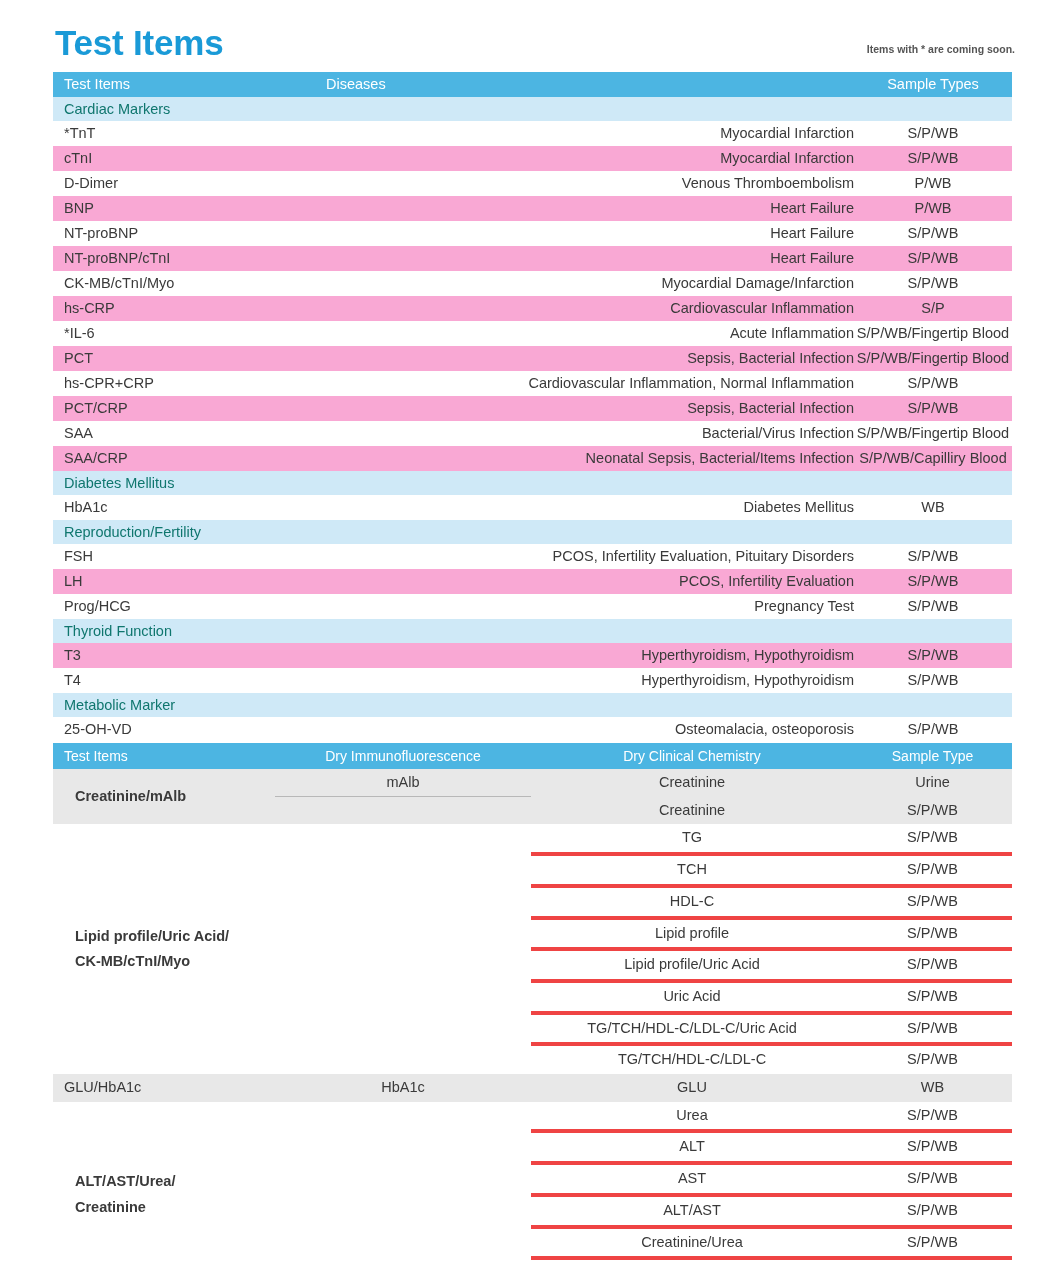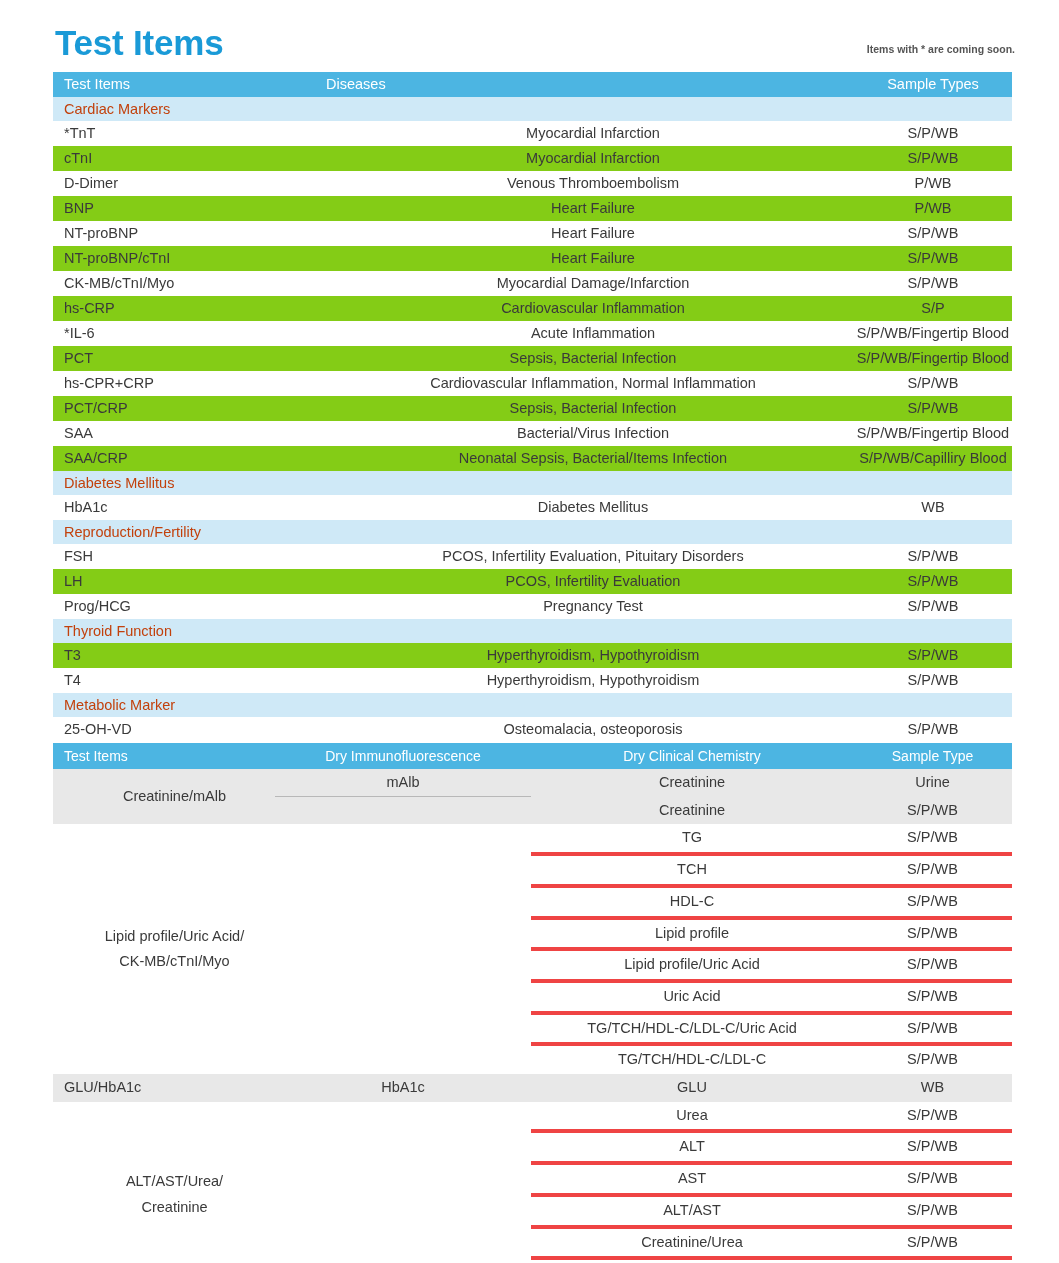--- a/index.html
+++ b/index.html
@@ -77,34 +77,34 @@
   
   .t1-c1 { width: 273px; }
   .t1-c2 { width: 528px; }
   .t1-c3 { width: 158px; }
 
   .sec-row td {
     background: #cfe9f7;
     height: 24px;
     line-height: 24px;
     font-size: 14.5px;
-    color: #c2410c;
+    color: #0f766e;
   }
   .sec-row td.c1 { padding-left: 11px; }
 
   .data-row td {
     height: 25px;
     line-height: 25px;
     font-size: 14.5px;
     color: #3a3a3a;
     background: #ffffff;
   }
-  .data-row.alt td { background: #84cc16; }
+  .data-row.alt td { background: #f9a8d4; }
   .data-row td.c1 { padding-left: 11px; text-align: left; }
-  .data-row td.c2 { padding-left: 6px; text-align: center; margin-left: 48px; }
+  .data-row td.c2 { padding-left: 6px; text-align: right; margin-left: 48px; }
   .data-row td.c3 { text-align: center; }
 
   
   .tbl2 {
     width: 959px;
     margin: 0 0 0 53px;
     border-collapse: collapse;
     table-layout: fixed;
     margin-top: 1px;
   }
@@ -134,23 +134,24 @@
 
   .band-gray { background: #e8e8e8; }
   .band-white { background: #ffffff; }
 
   .sep td.sepline {
     border-top: 4px solid #ef4444;
   }
 
   .grp-cell {
     vertical-align: middle;
-    text-align: center;
+    text-align: left;
     padding-left: 22px;
     line-height: 27px;
+    font-weight: bold;
   }
   .grp-cell .ln { display: block; }
 
   
   .ul-cell { position: relative; }
   .ul-cell::after {
     content: "";
     position: absolute;
     left: 0;
     right: 0;

